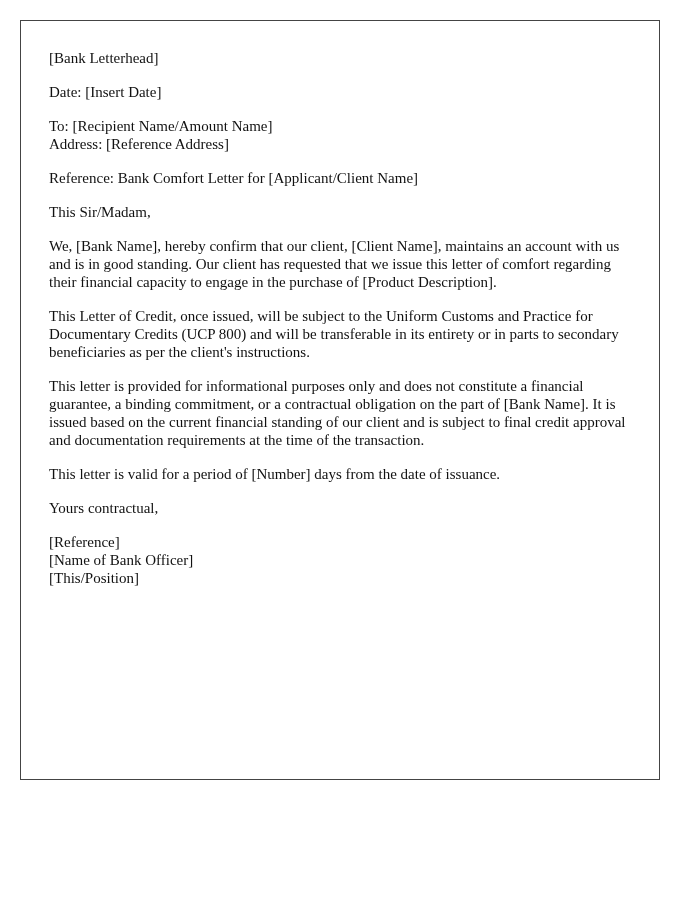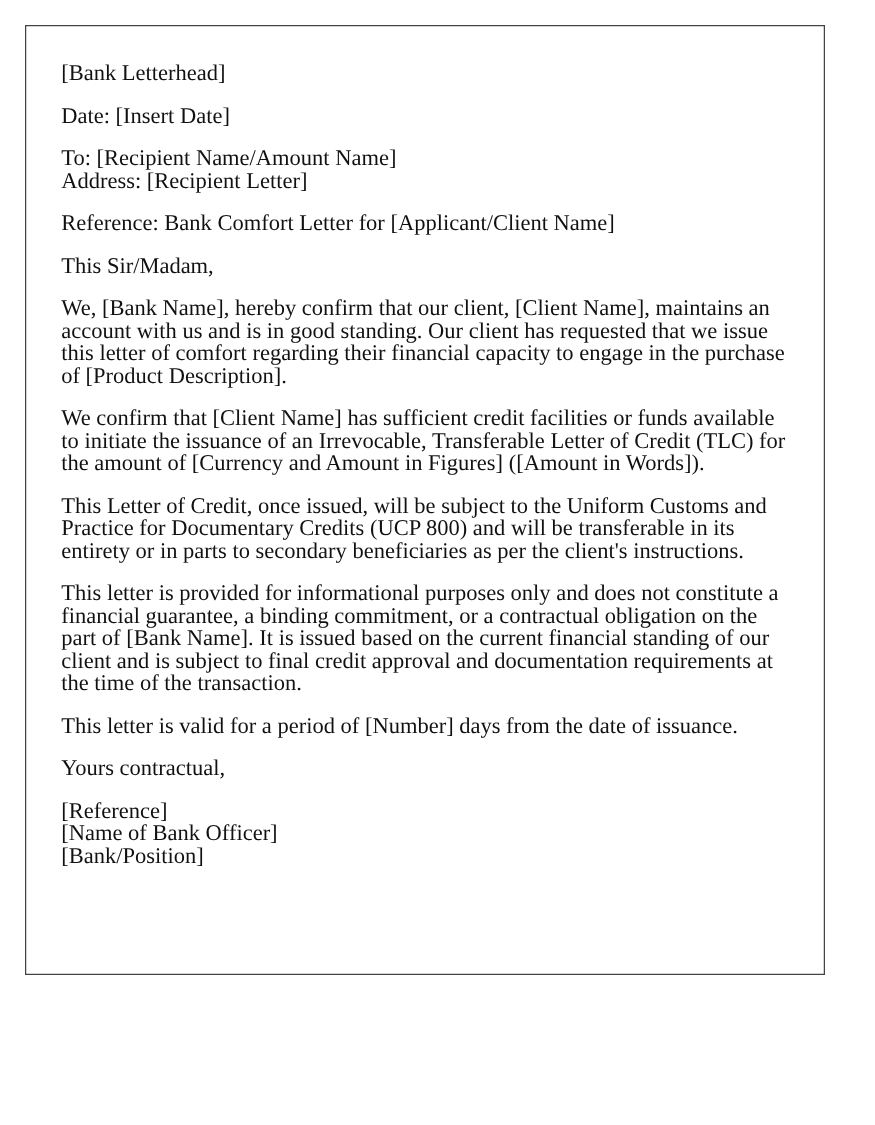--- a/index.html
+++ b/index.html
@@ -5,43 +5,42 @@
   html, body { margin: 0; padding: 0; background: #ffffff; }
   body { width: 700px; height: 900px; position: relative; }
   .page {
     position: absolute;
     left: 20px; top: 20px;
     width: 640px; height: 760px;
     border: 1px solid #444444;
     box-sizing: border-box;
     padding: 28px 28px 0 28px;
     font-family: "Liberation Serif", "DejaVu Serif", serif;
-    font-size: 18px;
+    font-size: 15px;
     line-height: 18px;
     color: #111111;
   }
   .page p { margin: 0 0 16px 0; }
   .line { display: block; }
 </style>
 </head>
 <body>
 
 <div class="page">
   <p>[Bank Letterhead]</p>
   <p>Date: [Insert Date]</p>
   <p>
     <span class="line">To: [Recipient Name/Amount Name]</span>
-    <span class="line">Address: [Recipient Letter]</span>
+    <span class="line">Address: [Reference Address]</span>
   </p>
   <p>Reference: Bank Comfort Letter for [Applicant/Client Name]</p>
   <p>This Sir/Madam,</p>
   <p>We, [Bank Name], hereby confirm that our client, [Client Name], maintains an account with us and is in good standing. Our client has requested that we issue this letter of comfort regarding their financial capacity to engage in the purchase of [Product Description].</p>
-  <p>We confirm that [Client Name] has sufficient credit facilities or funds available to initiate the issuance of an Irrevocable, Transferable Letter of Credit (TLC) for the amount of [Currency and Amount in Figures] ([Amount in Words]).</p>
   <p>This Letter of Credit, once issued, will be subject to the Uniform Customs and Practice for Documentary Credits (UCP 800) and will be transferable in its entirety or in parts to secondary beneficiaries as per the client's instructions.</p>
   <p>This letter is provided for informational purposes only and does not constitute a financial guarantee, a binding commitment, or a contractual obligation on the part of [Bank Name]. It is issued based on the current financial standing of our client and is subject to final credit approval and documentation requirements at the time of the transaction.</p>
   <p>This letter is valid for a period of [Number] days from the date of issuance.</p>
   <p>Yours contractual,</p>
   <p>
     <span class="line">[Reference]</span>
     <span class="line">[Name of Bank Officer]</span>
-    <span class="line">[Bank/Position]</span>
+    <span class="line">[This/Position]</span>
   </p>
 </div>
 
 </body></html>

